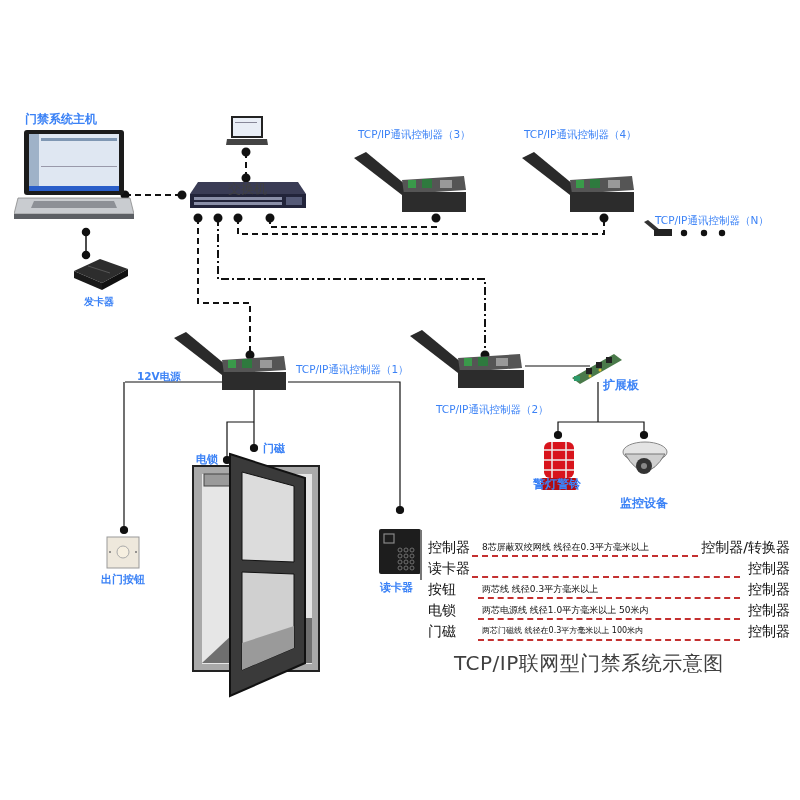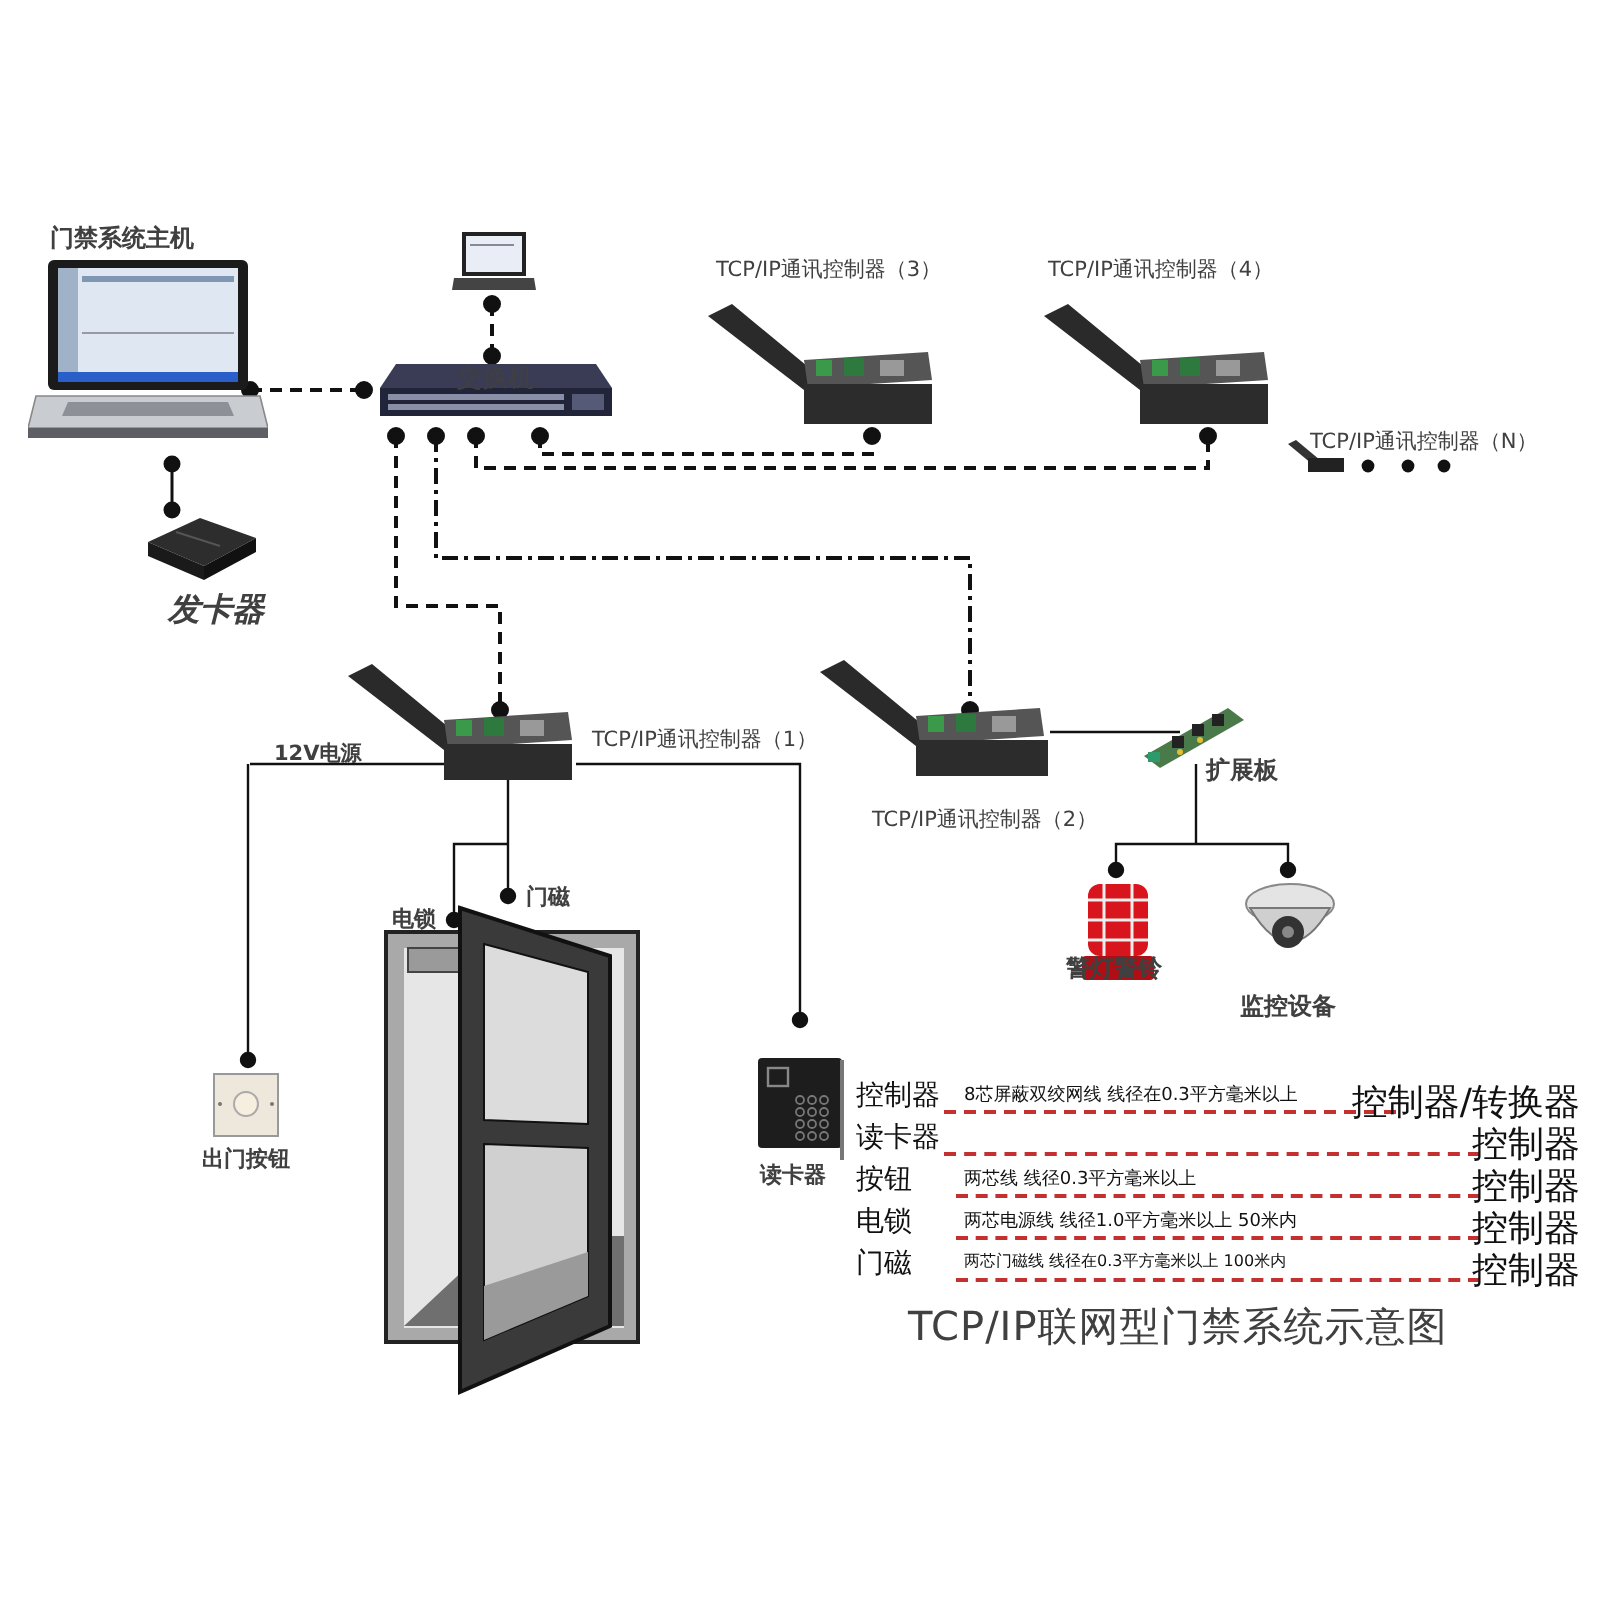--- a/index.html
+++ b/index.html
@@ -1,25 +1,25 @@
 <!DOCTYPE html>
 <html><head>
 <meta charset="utf-8">
 <style>
   html, body { margin: 0; padding: 0; background: #ffffff; }
   body { width: 800px; height: 800px; position: relative; overflow: hidden;
          font-family: "DejaVu Sans", "Liberation Sans", sans-serif; color: #111; }
-  .lbl { position: absolute; font-size: 11px; white-space: nowrap; color: #404040; }
+  .lbl { position: absolute; font-size: 11px; white-space: nowrap; color: #3b82f6; }
   .lbl-bold { font-weight: bold; }
   #wires { position: absolute; left: 0; top: 0; }
   .dev { position: absolute; }
   .legend-row { position: absolute; left: 428px; width: 362px; height: 20px; }
   .legend-row .l-name { position: absolute; left: 0; top: 0; font-size: 14px; }
   .legend-row .l-desc { position: absolute; top: 2px; font-size: 9px; }
-  .legend-row .l-dst { position: absolute; right: 0; top: 0; font-size: 18px; }
+  .legend-row .l-dst { position: absolute; right: 0; top: 0; font-size: 14px; }
   .legend-row .l-line { position: absolute; bottom: 2px; height: 0; border-bottom: 2px dashed #c43030; }
   .title { position: absolute; left: 454px; top: 650px; font-size: 20px; letter-spacing: 0.5px; color: #404040; }
   .leftbar { position: absolute; left: 420px; top: 530px; width: 2px; height: 50px; background: #777; }
 </style>
 </head>
 <body>
 
 <svg id="wires" width="800" height="800">
   <defs></defs>
 
@@ -104,21 +104,21 @@
   <polygon points="20,73 100,73 103,80 17,80" fill="#8d9096"></polygon>
   <rect x="0" y="86" width="120" height="5" fill="#5c5f64"></rect>
 </svg>
 
 <svg class="dev" style="left:70px;top:257px;" width="60" height="35">
   <polygon points="4,14 30,2 58,12 32,26" fill="#2d2d2d"></polygon>
   <polygon points="4,14 32,26 32,33 4,21" fill="#1a1a1a"></polygon>
   <polygon points="32,26 58,12 58,19 32,33" fill="#111"></polygon>
   <line x1="18" y1="9" x2="40" y2="16" stroke="#555" stroke-width="1"></line>
 </svg>
-<div class="lbl lbl-bold" style="left:84px;top:295px;font-size:16px;font-style:italic;">发卡器</div>
+<div class="lbl lbl-bold" style="left:84px;top:295px;font-size:10px;">发卡器</div>
 
 <svg class="dev" style="left:226px;top:115px;" width="42" height="32">
   <rect x="5" y="1" width="32" height="22" fill="#222"></rect>
   <rect x="7" y="3" width="28" height="18" fill="#e9eef6"></rect>
   <rect x="9" y="7" width="22" height="1" fill="#889"></rect>
   <polygon points="1,24 41,24 42,30 0,30" fill="#444"></polygon>
 </svg>
 
 <svg class="dev" style="left:188px;top:180px;" width="120" height="32">
   <polygon points="10,2 110,2 118,14 2,14" fill="#3a3c55"></polygon>

